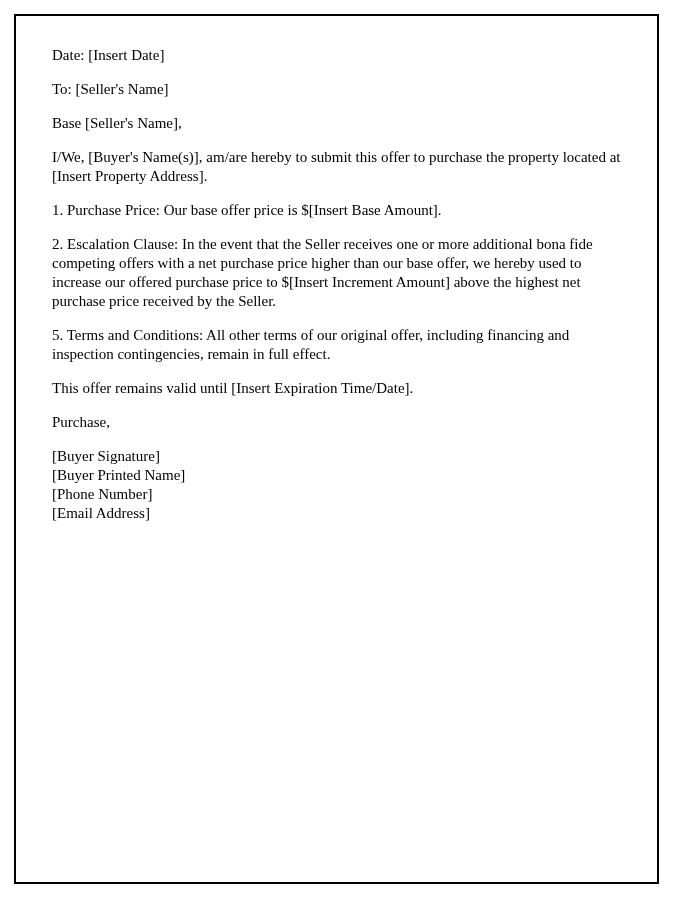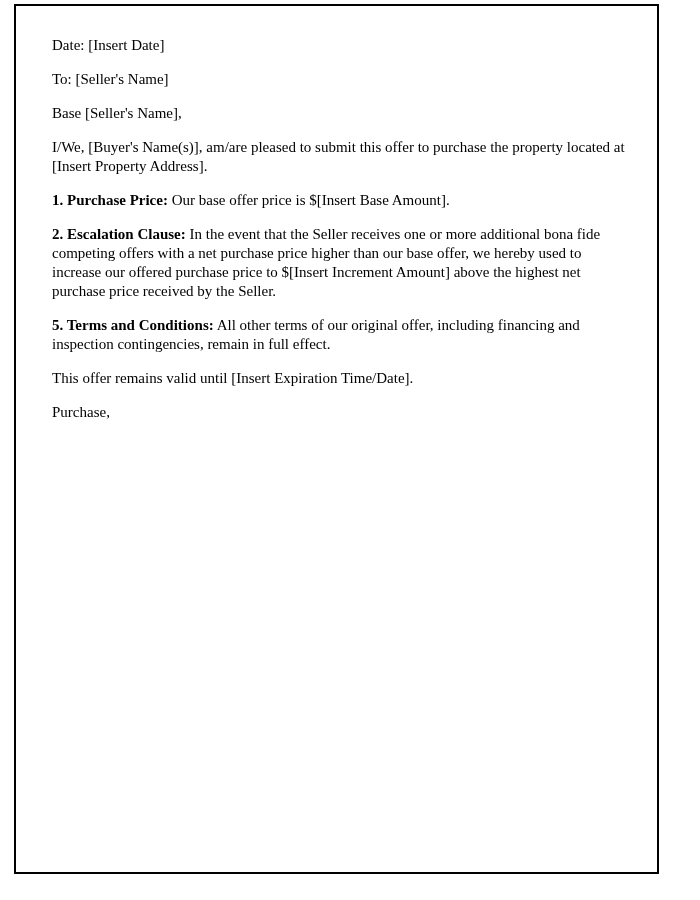--- a/index.html
+++ b/index.html
@@ -10,35 +10,35 @@
   body {
     width: 700px;
     height: 900px;
     position: relative;
     font-family: "Liberation Serif", serif;
     color: #000000;
   }
   .page {
     position: absolute;
     left: 14px;
-    top: 4px;
+    top: 14px;
     width: 645px;
     height: 870px;
     box-sizing: border-box;
     border: 2px solid #000000;
     background: #ffffff;
     padding: 30px 30px 0 36px;
   }
   .para {
     margin: 0 0 15px 0;
     font-size: 15px;
     line-height: 19px;
   }
   .para .bold {
-    font-weight: bold;
+    font-weight: normal;
   }
   .tight-block div {
     font-size: 15px;
     line-height: 19px;
   }
   .tight-block {
     margin: 12px 0 15px 0;
   }
 </style>
 </head>
@@ -47,28 +47,34 @@
 <div class="page">
 
   <p class="para">Date: [Insert Date]</p>
 
   <div class="tight-block">
     <div>To: [Seller's Name]</div>
   </div>
 
   <p class="para">Base [Seller's Name],</p>
 
-  <p class="para">I/We, [Buyer's Name(s)], am/are pleased to submit this offer to purchase the property located at [Insert Property Address].</p>
+  <p class="para">I/We, [Buyer's Name(s)], am/are hereby to submit this offer to purchase the property located at [Insert Property Address].</p>
 
   <p class="para"><span class="bold">1. Purchase Price:</span><span> Our base offer price is $[Insert Base Amount].</span></p>
 
   <p class="para"><span class="bold">2. Escalation Clause:</span><span> In the event that the Seller receives one or more additional bona fide competing offers with a net purchase price higher than our base offer, we hereby used to increase our offered purchase price to $[Insert Increment Amount] above the highest net purchase price received by the Seller.</span></p>
 
 
 
   <p class="para"><span class="bold">5. Terms and Conditions:</span><span> All other terms of our original offer, including financing and inspection contingencies, remain in full effect.</span></p>
 
   <p class="para">This offer remains valid until [Insert Expiration Time/Date].</p>
 
   <p class="para">Purchase,</p>
 
+  <div class="tight-block">
+    <div>[Buyer Signature]</div>
+    <div>[Buyer Printed Name]</div>
+    <div>[Phone Number]</div>
+    <div>[Email Address]</div>
+  </div>
 
 </div>
 
 </body></html>

